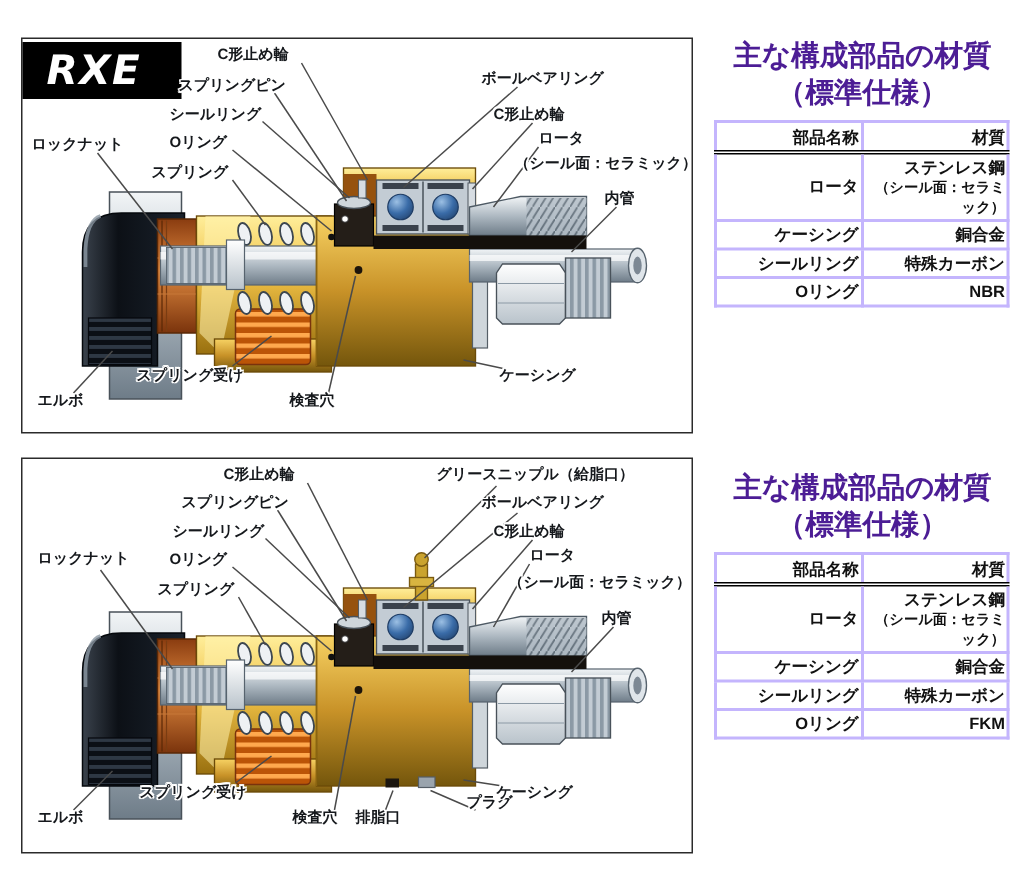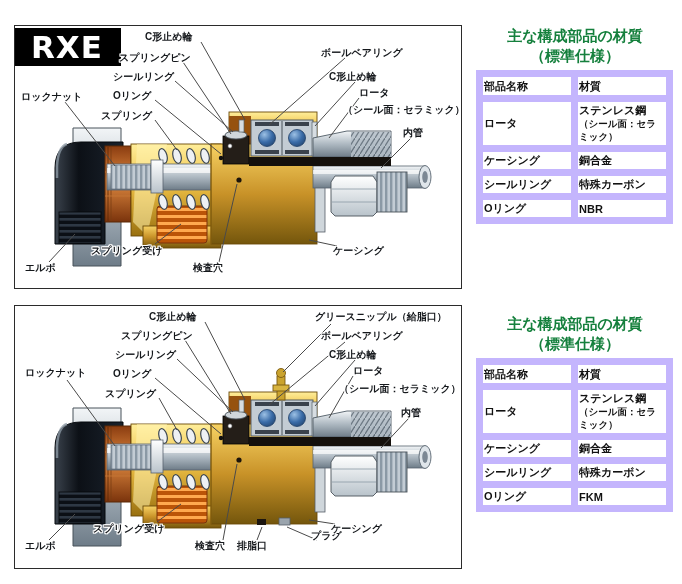--- a/index.html
+++ b/index.html
@@ -1,27 +1,27 @@
 <!DOCTYPE html>
 <html><head>
 <meta charset="utf-8">
 <style>
   html,body{margin:0;padding:0;background:#fff;}
   body{width:682px;height:584px;position:relative;font-family:"Liberation Sans",sans-serif;overflow:hidden;}
   .panel{position:absolute;left:14px;width:448px;height:264px;border:1.5px solid #2b2b2b;background:#fff;box-sizing:border-box;}
   .art{position:absolute;left:0;top:0;width:445px;height:261px;}
   .modelbox{position:absolute;left:0;top:2px;width:106px;height:38px;background:#000;color:#fff;display:flex;align-items:center;padding-left:16px;box-sizing:border-box;}
-  .modelbox span{font-weight:bold;font-size:31px;letter-spacing:1px;font-family:"DejaVu Sans",sans-serif;}
+  .modelbox span{font-style:italic;font-weight:bold;font-size:27px;letter-spacing:1px;font-family:"DejaVu Sans",sans-serif;}
   .lbl{position:absolute;font-size:10px;font-weight:700;color:#15181c;white-space:nowrap;line-height:1.05;
        text-shadow:1px 0 0 #fff,-1px 0 0 #fff,0 1px 0 #fff,0 -1px 0 #fff,1px 1px 0 #fff,-1px -1px 0 #fff,1px -1px 0 #fff,-1px 1px 0 #fff;}
   .ld{stroke:#4a4a4a;stroke-width:1;fill:none;}
   .tblock{position:absolute;width:198px;}
-  .ttitle{font-size:15px;font-weight:bold;color:#15803d;text-align:center;line-height:1.3;}
+  .ttitle{font-size:19px;font-weight:bold;color:#4c1d95;text-align:center;line-height:1.3;}
   table.mat{border-collapse:collapse;width:197px;margin-top:5px;border:2px solid #000;table-layout:fixed;}
-  table.mat th,table.mat td{border:7px solid #c4b5fd;font-size:11px;font-weight:bold;color:#111;text-align:left;padding:1px 1px;}
+  table.mat th,table.mat td{border:2px solid #c4b5fd;font-size:11px;font-weight:bold;color:#111;text-align:right;padding:1px 1px;}
   table.mat thead th{height:16px;border-bottom:3px double #000;}
   table.mat td.c1{width:60px;}
   table.mat .note{font-size:9.5px;font-weight:bold;}
   .hiddefs{position:absolute;width:0;height:0;}
 </style>
 </head>
 <body>
 
 <svg class="hiddefs" xmlns="http://www.w3.org/2000/svg" aria-hidden="true">
   <defs>
@@ -221,21 +221,21 @@
       <path class="ld" d="M394,112 L366,142"></path>
       <path class="ld" d="M34,234 L60,208"></path>
       <path class="ld" d="M142,216 L166,198"></path>
       <path class="ld" d="M208,234 L222,158"></path>
       <path class="ld" d="M242,234 L247,221"></path>
       <path class="ld" d="M302,234 L272,221"></path>
       <path class="ld" d="M320,218 L294,214"></path>
     </g>
   </svg>
   <div class="lbl" style="left:134px;top:6px">C形止め輪</div>
-  <div class="lbl" style="left:300px;top:6px">グリースニップル（給脂口）</div>
+  <div class="lbl" style="left:276px;top:6px">グリースニップル（給脂口）</div>
   <div class="lbl" style="left:106px;top:25px">スプリングピン</div>
   <div class="lbl" style="left:306px;top:25px">ボールベアリング</div>
   <div class="lbl" style="left:100px;top:44px">シールリング</div>
   <div class="lbl" style="left:314px;top:44px">C形止め輪</div>
   <div class="lbl" style="left:10px;top:62px">ロックナット</div>
   <div class="lbl" style="left:98px;top:63px">Oリング</div>
   <div class="lbl" style="left:338px;top:60px">ロータ</div>
   <div class="lbl" style="left:324px;top:78px">（シール面：セラミック）</div>
   <div class="lbl" style="left:90px;top:83px">スプリング</div>
   <div class="lbl" style="left:386px;top:102px">内管</div>

